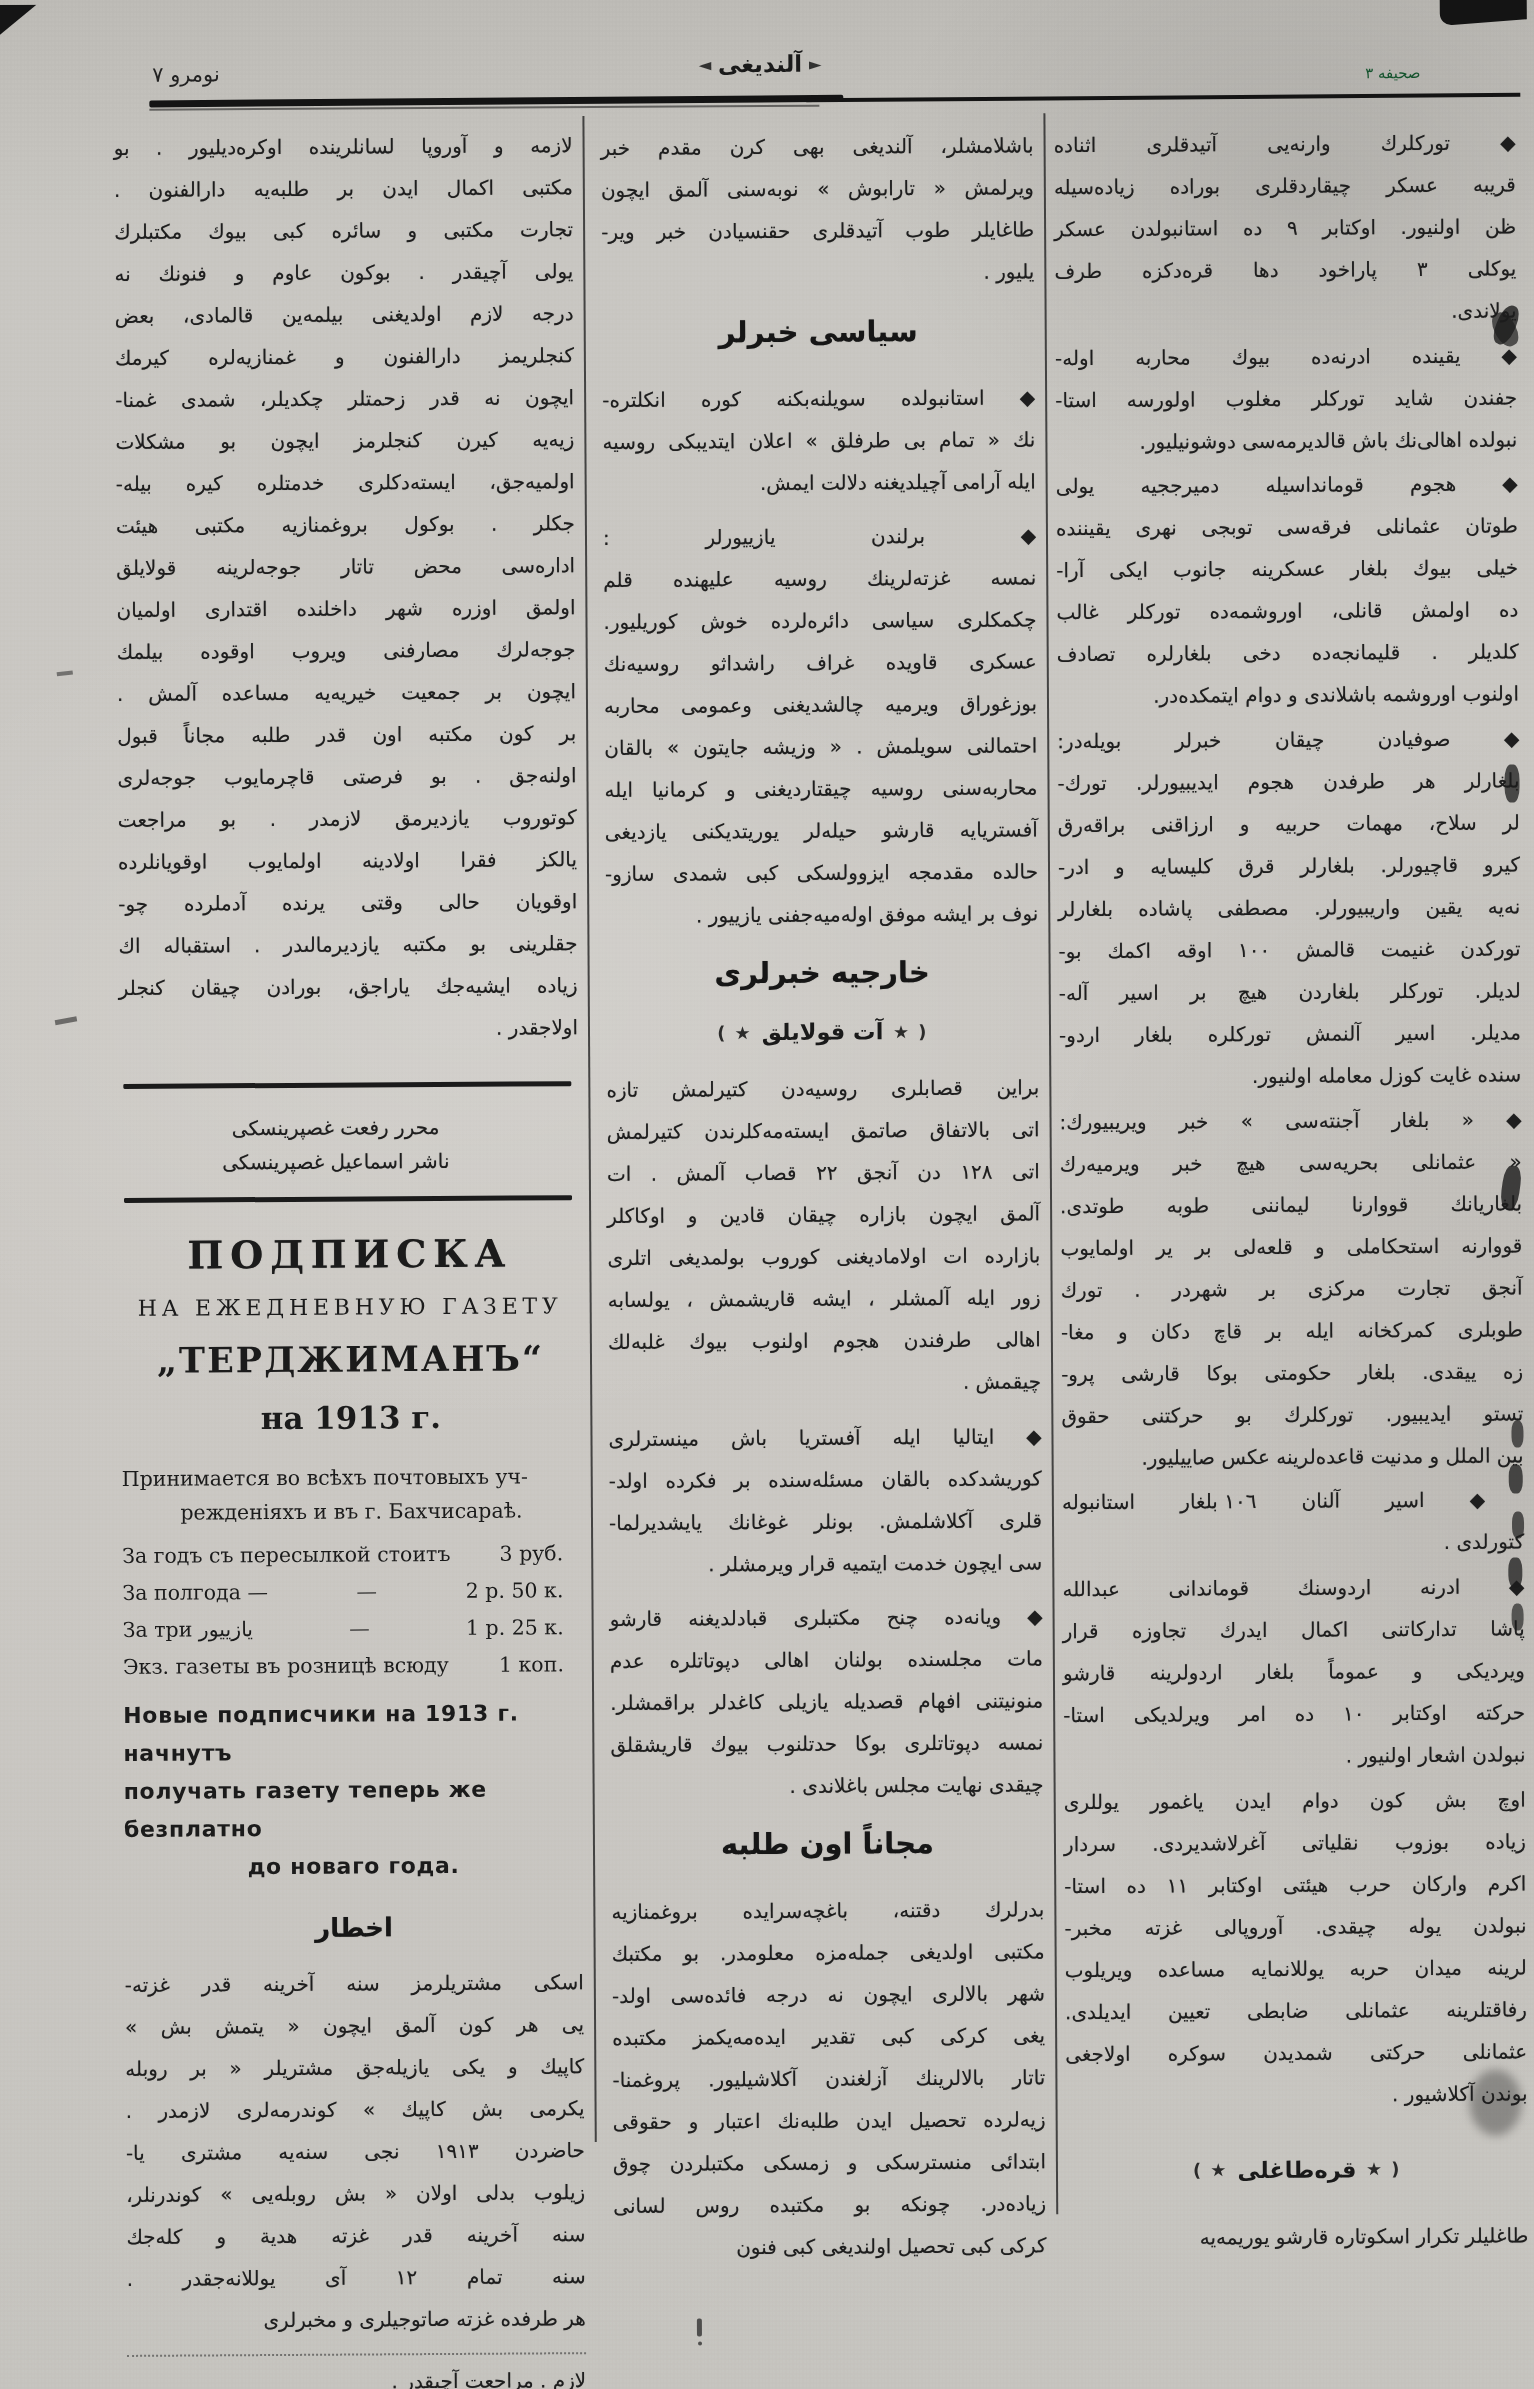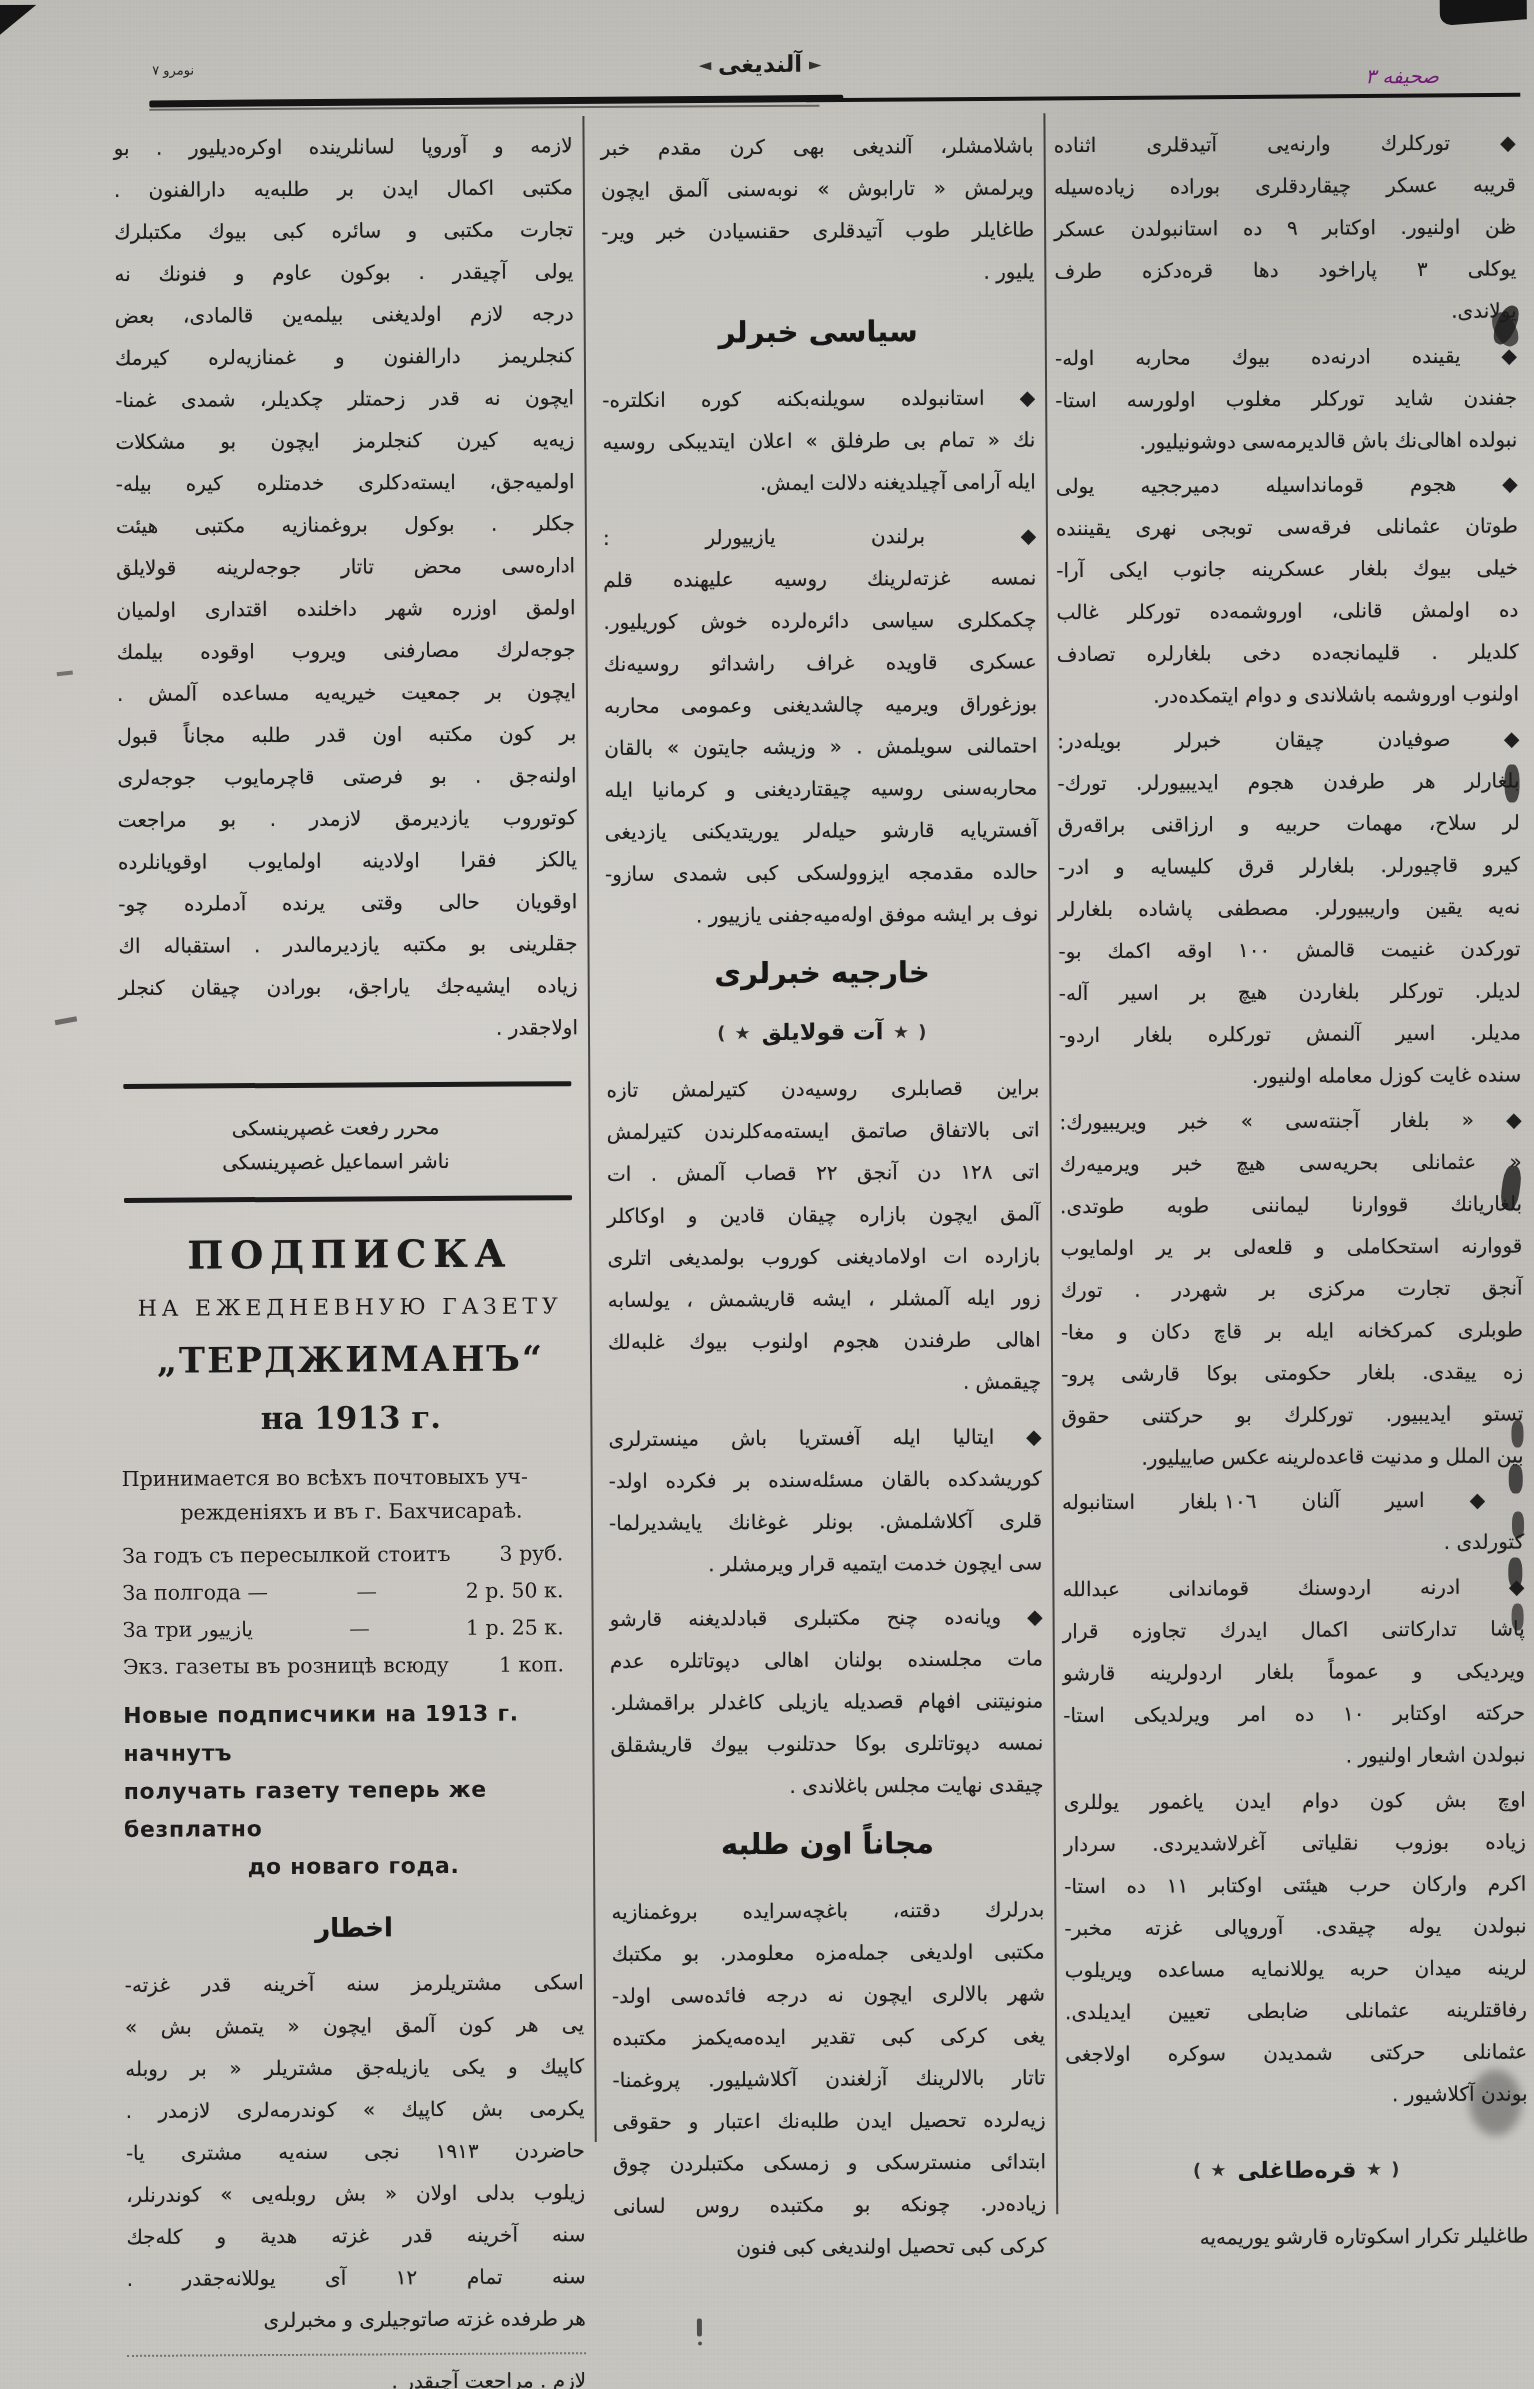--- a/index.html
+++ b/index.html
@@ -18,22 +18,22 @@
   }
   .grain{
     position:absolute;inset:0;opacity:.25;
     background:
       repeating-linear-gradient(90deg, rgba(0,0,0,.025) 0 1.4px, rgba(255,255,255,.02) 1.4px 3.4px),
       repeating-linear-gradient(0deg, rgba(0,0,0,.02) 0 2px, rgba(255,255,255,.02) 2px 4.8px);
   }
   .content{position:absolute;inset:0;transform:rotate(-0.35deg);color:#1d1d1d;}
 
   
-  .hdr-issue{position:absolute;left:159px;top:59px;font-size:13px;direction:rtl;color:#222;}
-  .hdr-page{position:absolute;left:1372px;top:68px;font-size:20px;direction:rtl;color:#701a75;font-style:italic;}
+  .hdr-issue{position:absolute;left:159px;top:59px;font-size:21px;direction:rtl;color:#222;}
+  .hdr-page{position:absolute;left:1372px;top:68px;font-size:15px;direction:rtl;color:#14532d;}
   .hdr-title{position:absolute;left:678px;top:51px;width:178px;display:flex;justify-content:center;align-items:center;gap:6.8px;font-size:23px;font-weight:bold;color:#1a1a1a;}
   .hdr-title .orn{font-size:16.4px;opacity:.85;}
 
   
   .bar{position:absolute;background:#141414;}
   .rule-top-a{left:156px;top:96px;width:694px;height:6.8px;border-radius:2px;transform:rotate(-.12deg);}
   .rule-top-a2{left:156px;top:105px;width:670px;height:2px;opacity:.55;}
   .rule-top-b{left:813px;top:98px;width:714px;height:4.1px;transform:rotate(-.1deg);}
   .divider{position:absolute;width:2px;background:#262626;opacity:.82;}
   .div-1{left:589px;top:115px;height:2026px;}

